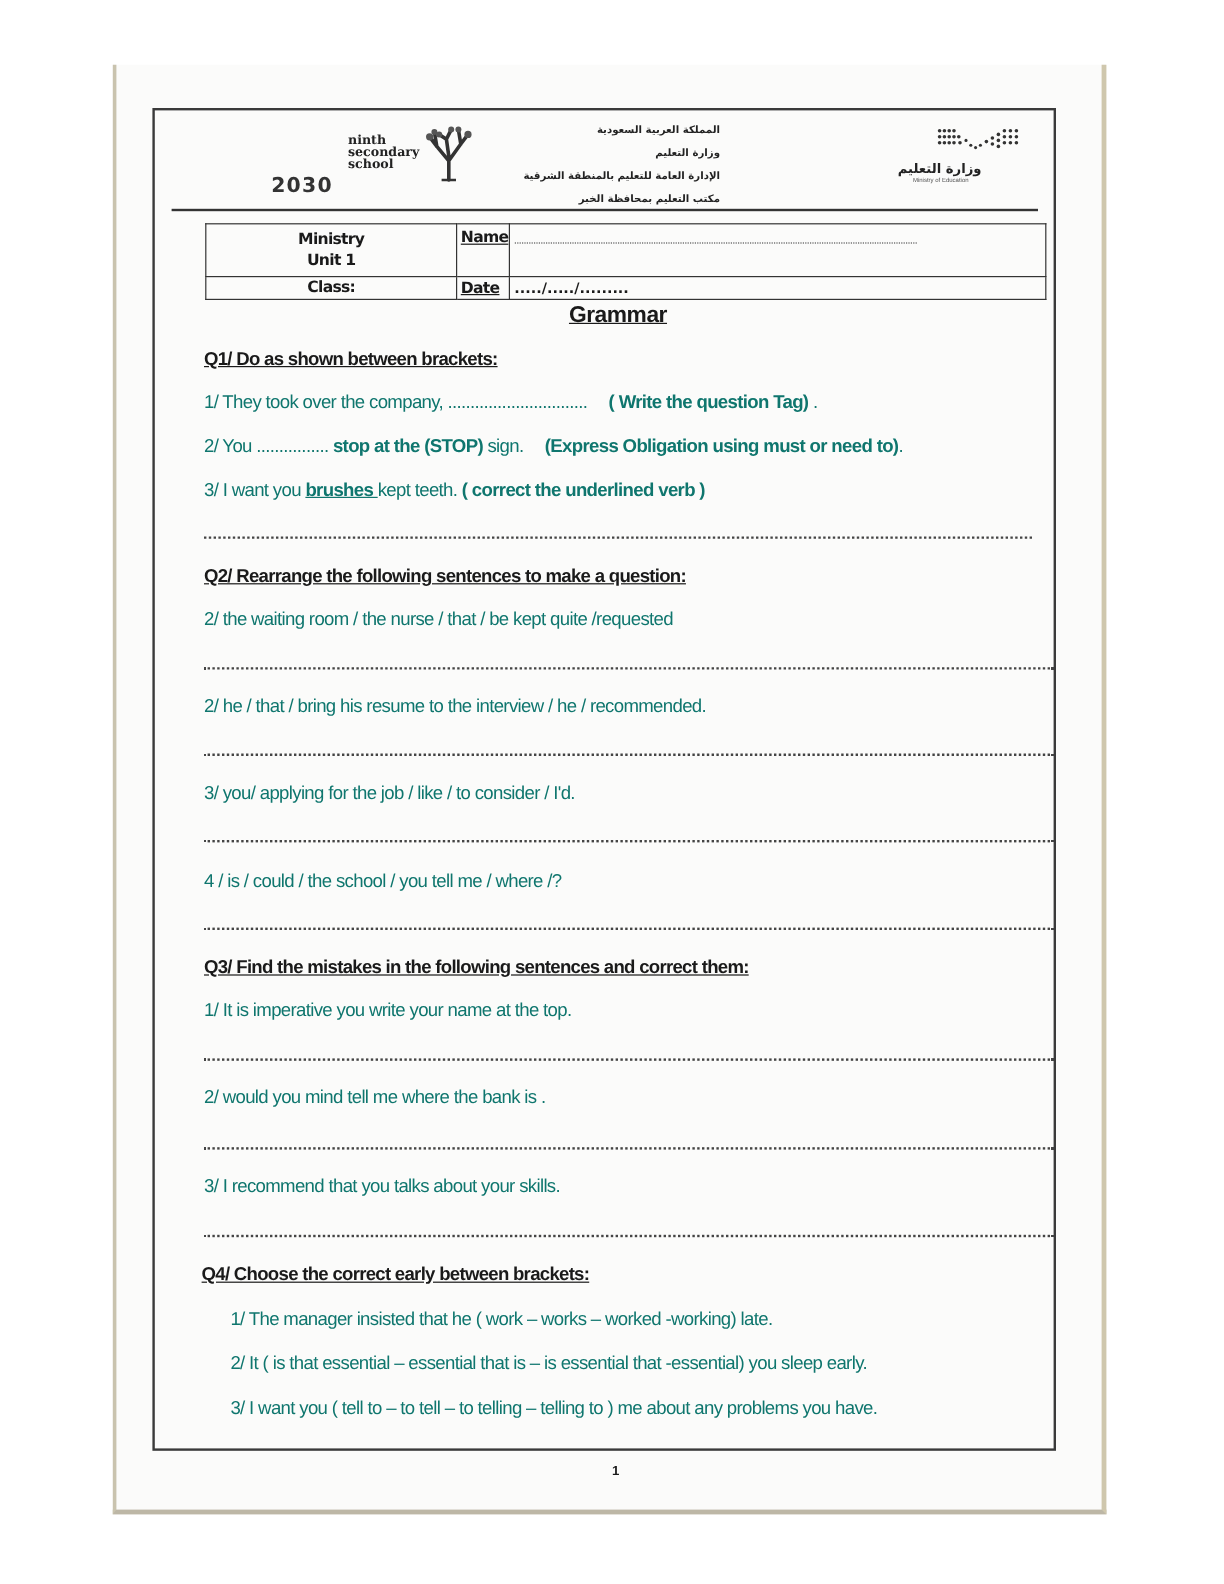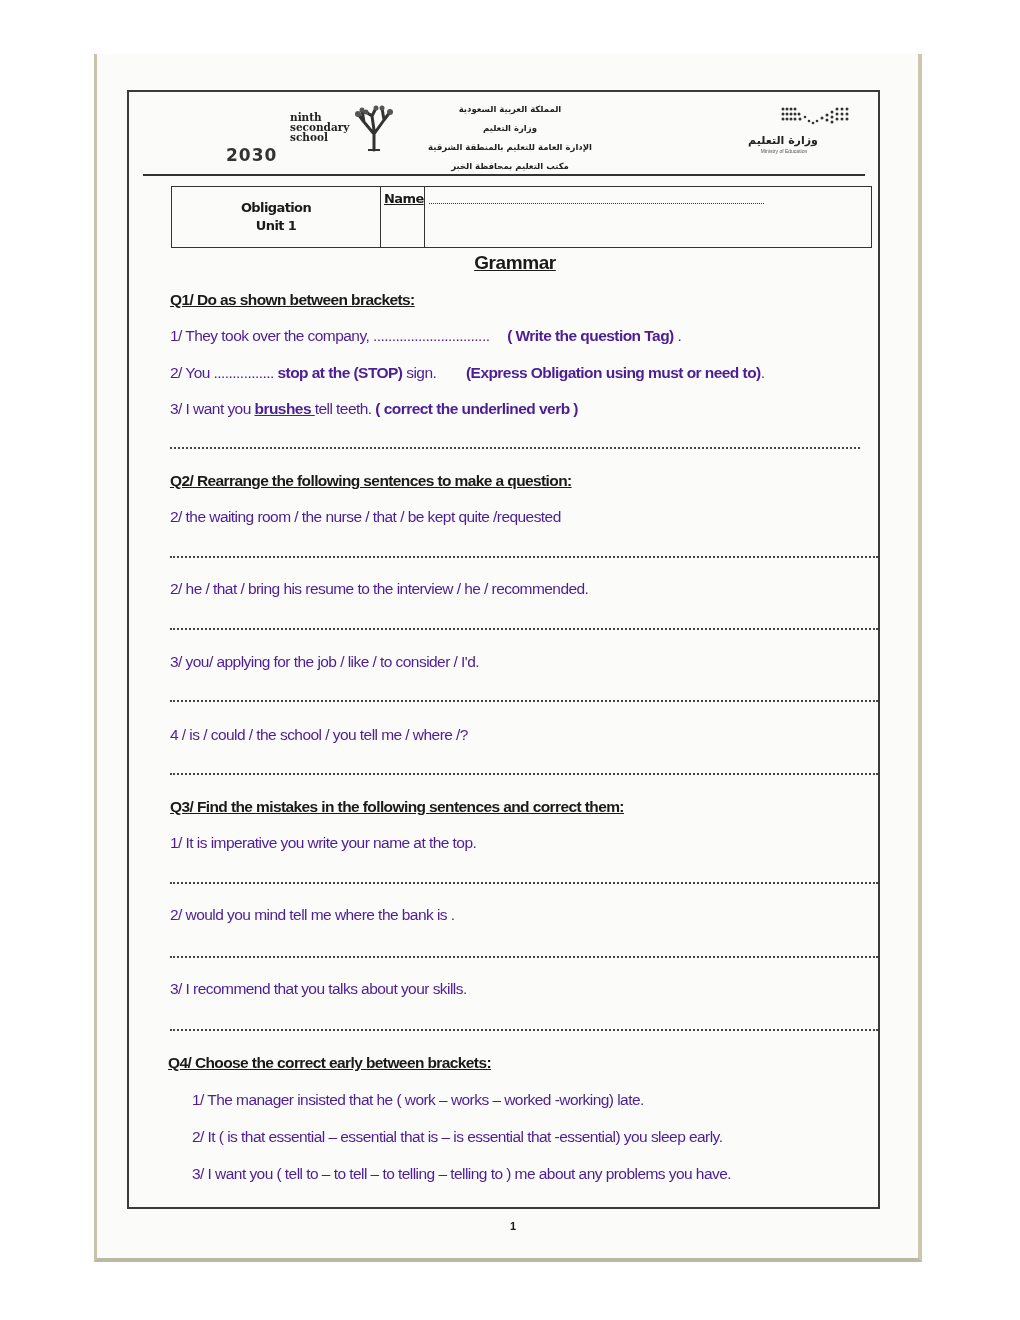--- a/index.html
+++ b/index.html
@@ -17,39 +17,39 @@
       box-sizing: border-box;
     }
     .frame {
       position: absolute; left: 127px; top: 90px; width: 753px; height: 1119px;
       border: 2px solid #3a3a3a; box-sizing: border-box;
     }
     .abs { position: absolute; }
     .vision { left: 226px; top: 145px; font-size: 17px; font-weight: bold; letter-spacing: 1px; color: #333; font-family: "DejaVu Sans", sans-serif; }
     .school-text { left: 290px; top: 112px; font-family: "DejaVu Serif", serif; font-weight: bold; font-size: 10.5px; line-height: 10px; text-align: left; width: 58px; color: #222; }
     .tree { left: 352px; top: 104px; width: 44px; height: 48px; }
-    .arabic { left: 420px; top: 100px; width: 180px; text-align: center; direction: rtl; font-family: "DejaVu Sans", sans-serif; font-weight: bold; font-size: 8.5px; line-height: 19px; color: #222; }
+    .arabic { left: 420px; top: 100px; width: 180px; direction: rtl; font-family: "DejaVu Sans", sans-serif; font-weight: bold; font-size: 8.5px; line-height: 19px; color: #222; }
     .moe-dots { left: 780px; top: 106px; width: 70px; height: 20px; }
     .moe-ar { left: 748px; top: 134px; width: 70px; text-align: center; direction: rtl; font-family: "DejaVu Sans", sans-serif; font-weight: bold; font-size: 11px; color: #222; }
     .moe-en { left: 744px; top: 148px; width: 80px; text-align: center; font-size: 5px; color: #555; }
     .hdr-line { left: 143px; top: 174px; width: 722px; height: 0; border-top: 2.5px solid #333; }
     table.info {
       position: absolute; left: 171px; top: 186px; width: 701px; height: 62px;
       border-collapse: collapse; font-family: "DejaVu Sans", sans-serif; font-size: 13px; font-weight: bold;
       letter-spacing: -0.6px;
     }
     table.info td { border: 1.5px solid #333; padding: 0 4px; vertical-align: middle; }
     .c1 { width: 200px; text-align: center; line-height: 18px; }
     .c2 { width: 38px; padding-left: 3px !important; padding-right: 0 !important; text-decoration: underline; }
     .c3 { font-weight: normal; letter-spacing: 0; }
     .dotline { display: inline-block; border-bottom: 1.5px dotted #333; width: 335px; height: 0; vertical-align: middle; position: relative; top: -6px; }
     .date-val { font-weight: bold; font-size: 12px; }
     .title { left: 0; width: 1030px; top: 252px; text-align: center; font-size: 19px; font-weight: bold; text-decoration: underline; letter-spacing: -0.4px; }
     .q-head { font-size: 15.5px; font-weight: bold; text-decoration: underline; letter-spacing: -0.6px; white-space: nowrap; }
-    .line { font-size: 15.5px; letter-spacing: -0.55px; white-space: nowrap; color: #4c1d95; }
+    .line { font-size: 15.5px; letter-spacing: -0.55px; white-space: nowrap; color: #0f766e; }
     .b { font-weight: bold; }
     .u { text-decoration: underline; font-weight: bold; }
     .dots { height: 0; border-top: 2px dotted #444; }
     .pgnum { left: 510px; top: 1220px; font-size: 11px; font-weight: bold; }
   </style>
 </head>
 <body>
 
 <div class="sheet"></div>
 <div class="frame"></div>
@@ -114,45 +114,50 @@
   </g>
 </svg>
 <div class="abs moe-ar">وزارة التعليم</div>
 <div class="abs moe-en">Ministry of Education</div>
 <div class="abs hdr-line"></div>
 
 <table class="info">
   <tbody>
       <tr style="height:44px">
     <td class="c1">
-      <div>Obligation</div>
+      <div>Ministry</div>
       <div>Unit 1</div>
     </td>
     <td class="c2" style="vertical-align:top;padding-top:4px">Name</td>
     <td class="c3" style="vertical-align:top;padding-top:14px"><span class="dotline"></span></td>
+  </tr>
+  <tr style="height:18px">
+    <td class="c1">Class:</td>
+    <td class="c2">Date</td>
+    <td class="c3"><span class="date-val">...../...../.........</span></td>
   </tr>
 </tbody>
   </table>
 
 <div class="abs title">Grammar</div>
 
 <div class="abs q-head" style="left:170px;top:291px">Q1/ Do as shown between brackets:</div>
 
 <div class="abs line" style="left:170px;top:327px">
   <span>1/ They took over the company, ...............................</span>
   <span class="b" style="margin-left:14px">( Write the question Tag)</span><span> .</span>
 </div>
 
 <div class="abs line" style="left:170px;top:364px">
   <span>2/  You </span><span>................</span><span class="b"> stop at the (STOP)</span><span> sign.</span>
-  <span class="b" style="margin-left:26px">(Express Obligation using must or need to)</span><span>.</span>
+  <span class="b" style="margin-left:14px">(Express Obligation using must or need to)</span><span>.</span>
 </div>
 
 <div class="abs line" style="left:170px;top:400px">
-  <span>3/ I want you </span><span class="u">brushes </span><span>tell teeth.</span>
+  <span>3/ I want you </span><span class="u">brushes </span><span>kept teeth.</span>
   <span class="b" style="">( correct the underlined verb )</span>
 </div>
 <div class="abs dots" style="left:170px;top:447px;width:690px"></div>
 
 <div class="abs q-head" style="left:170px;top:472px">Q2/ Rearrange the following sentences to make a question:</div>
 <div class="abs line" style="left:170px;top:508px">2/ the waiting room / the nurse / that / be kept quite /requested</div>
 <div class="abs dots" style="left:170px;top:556px;width:708px"></div>
 <div class="abs line" style="left:170px;top:580px">2/ he / that / bring his resume to the interview / he / recommended.</div>
 <div class="abs dots" style="left:170px;top:628px;width:708px"></div>
 <div class="abs line" style="left:170px;top:653px">3/ you/ applying for the job / like / to consider / I'd.</div>

